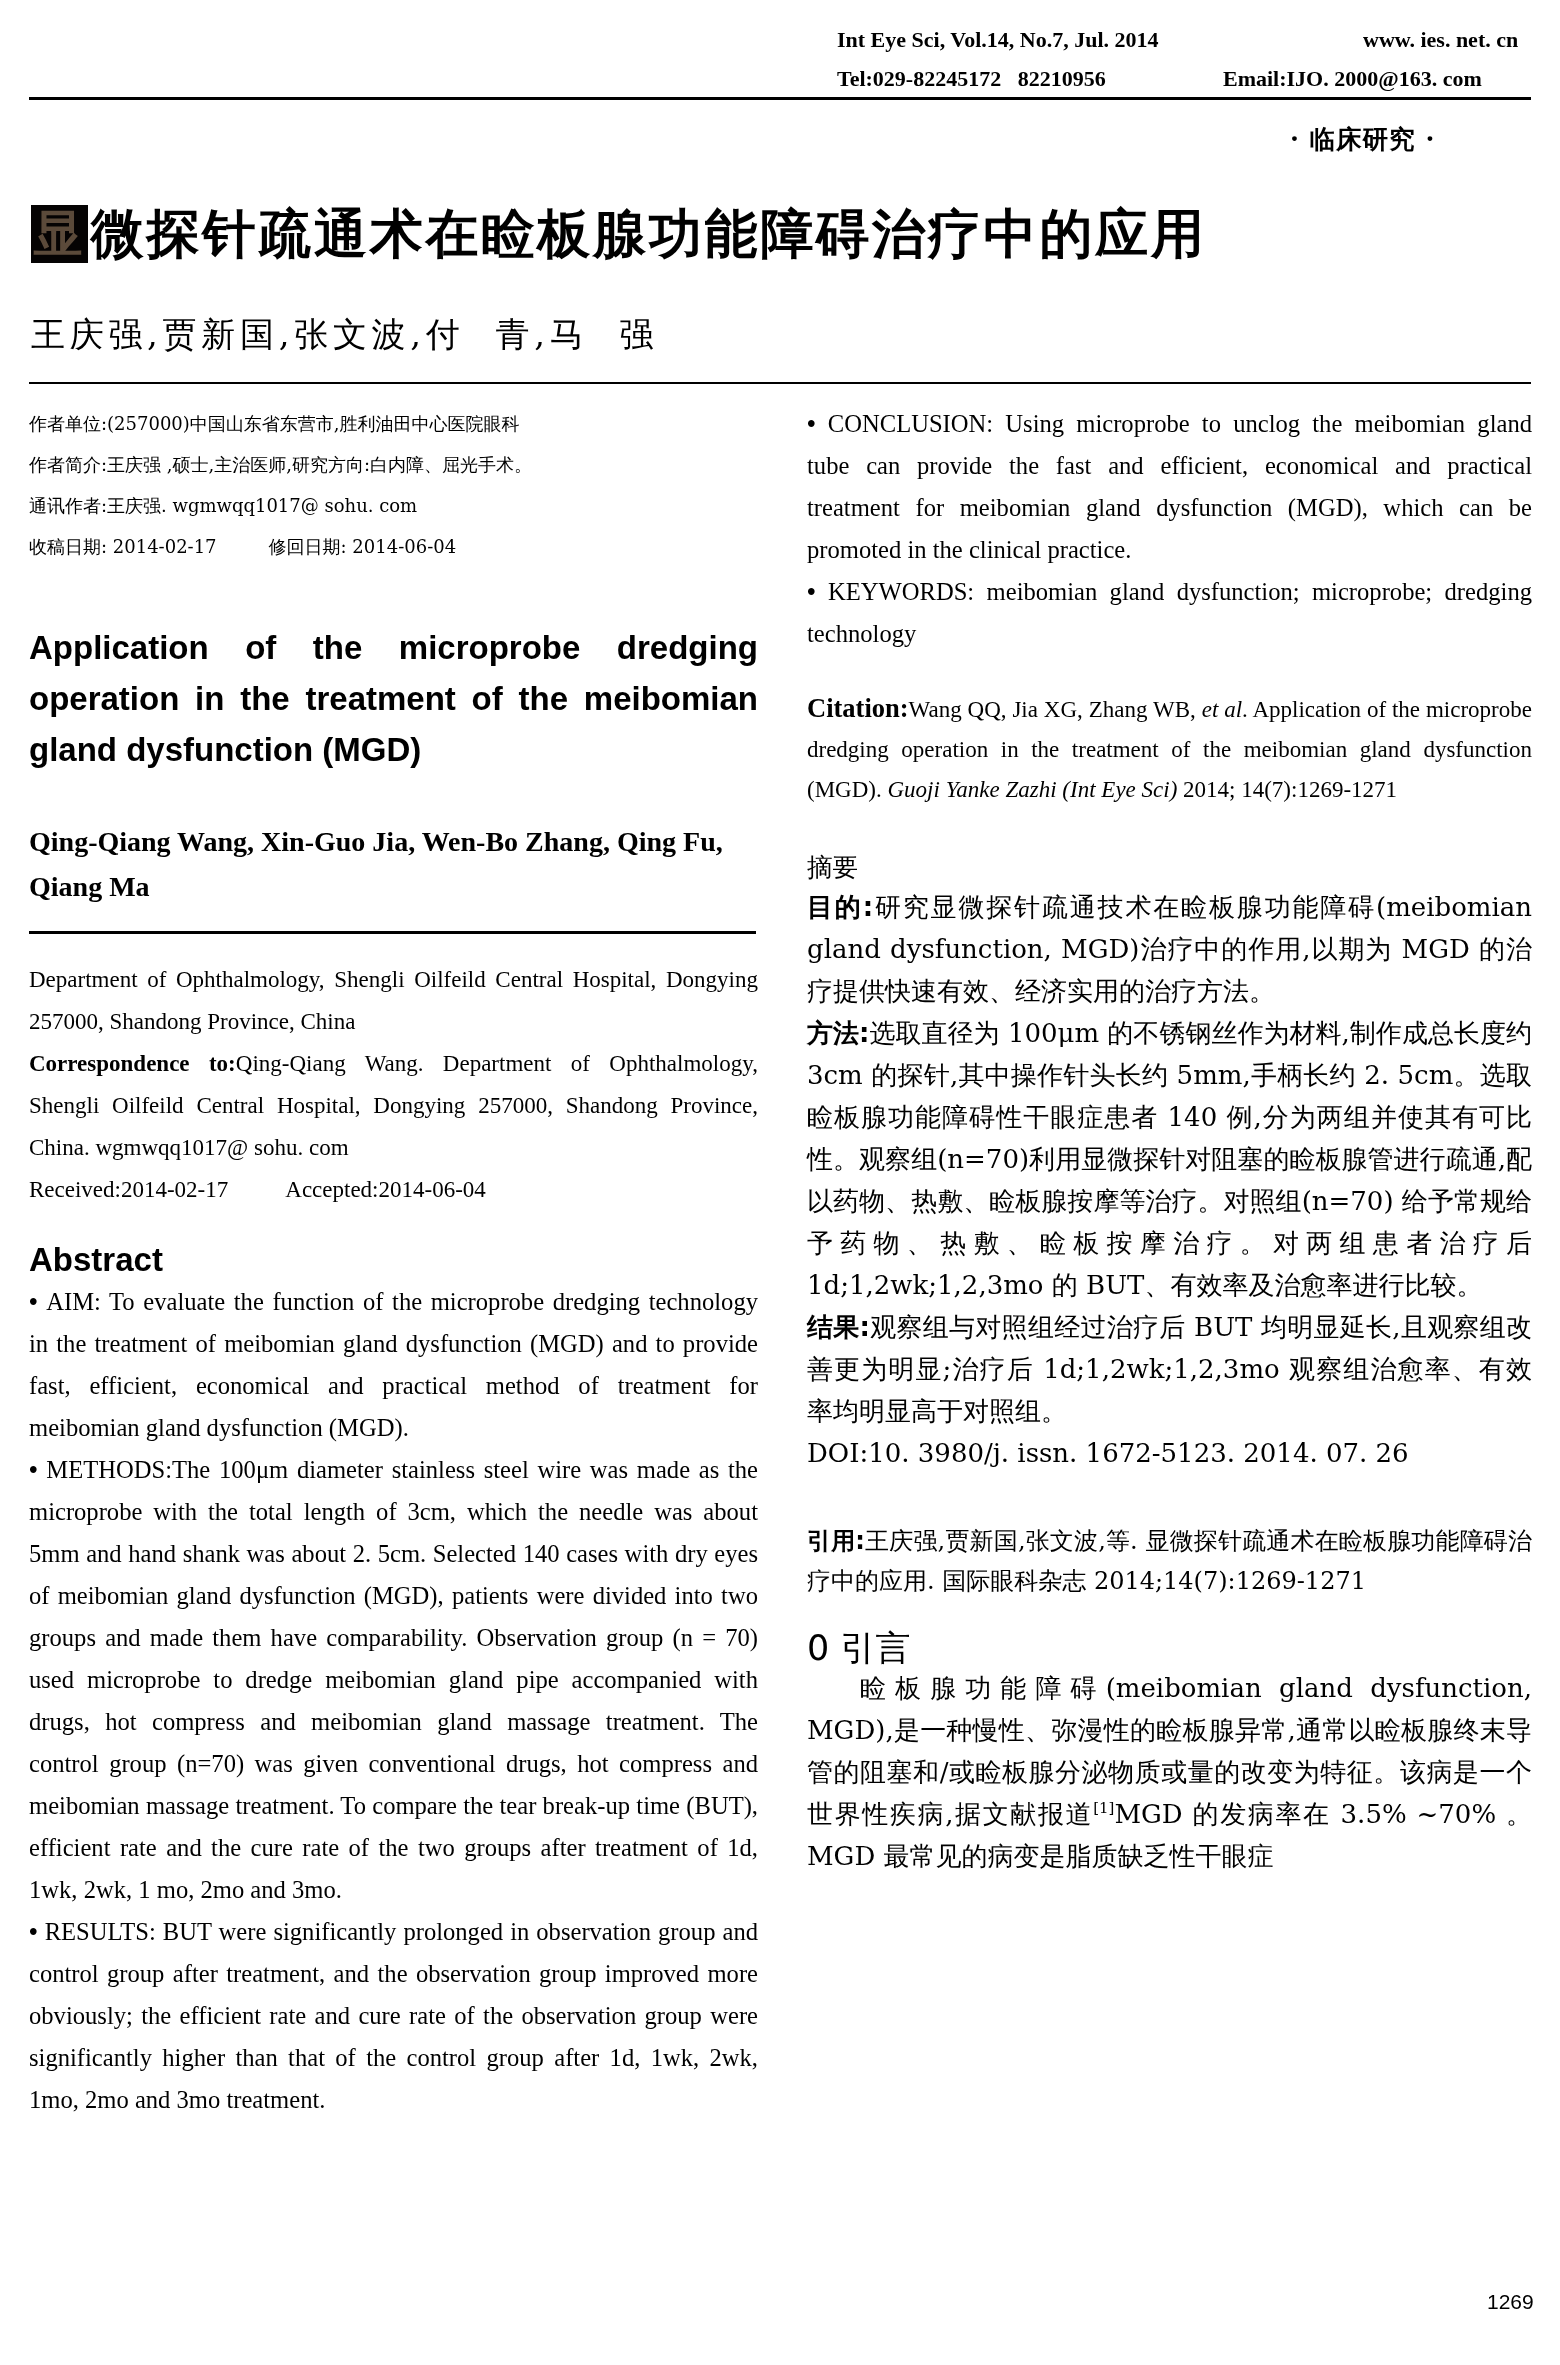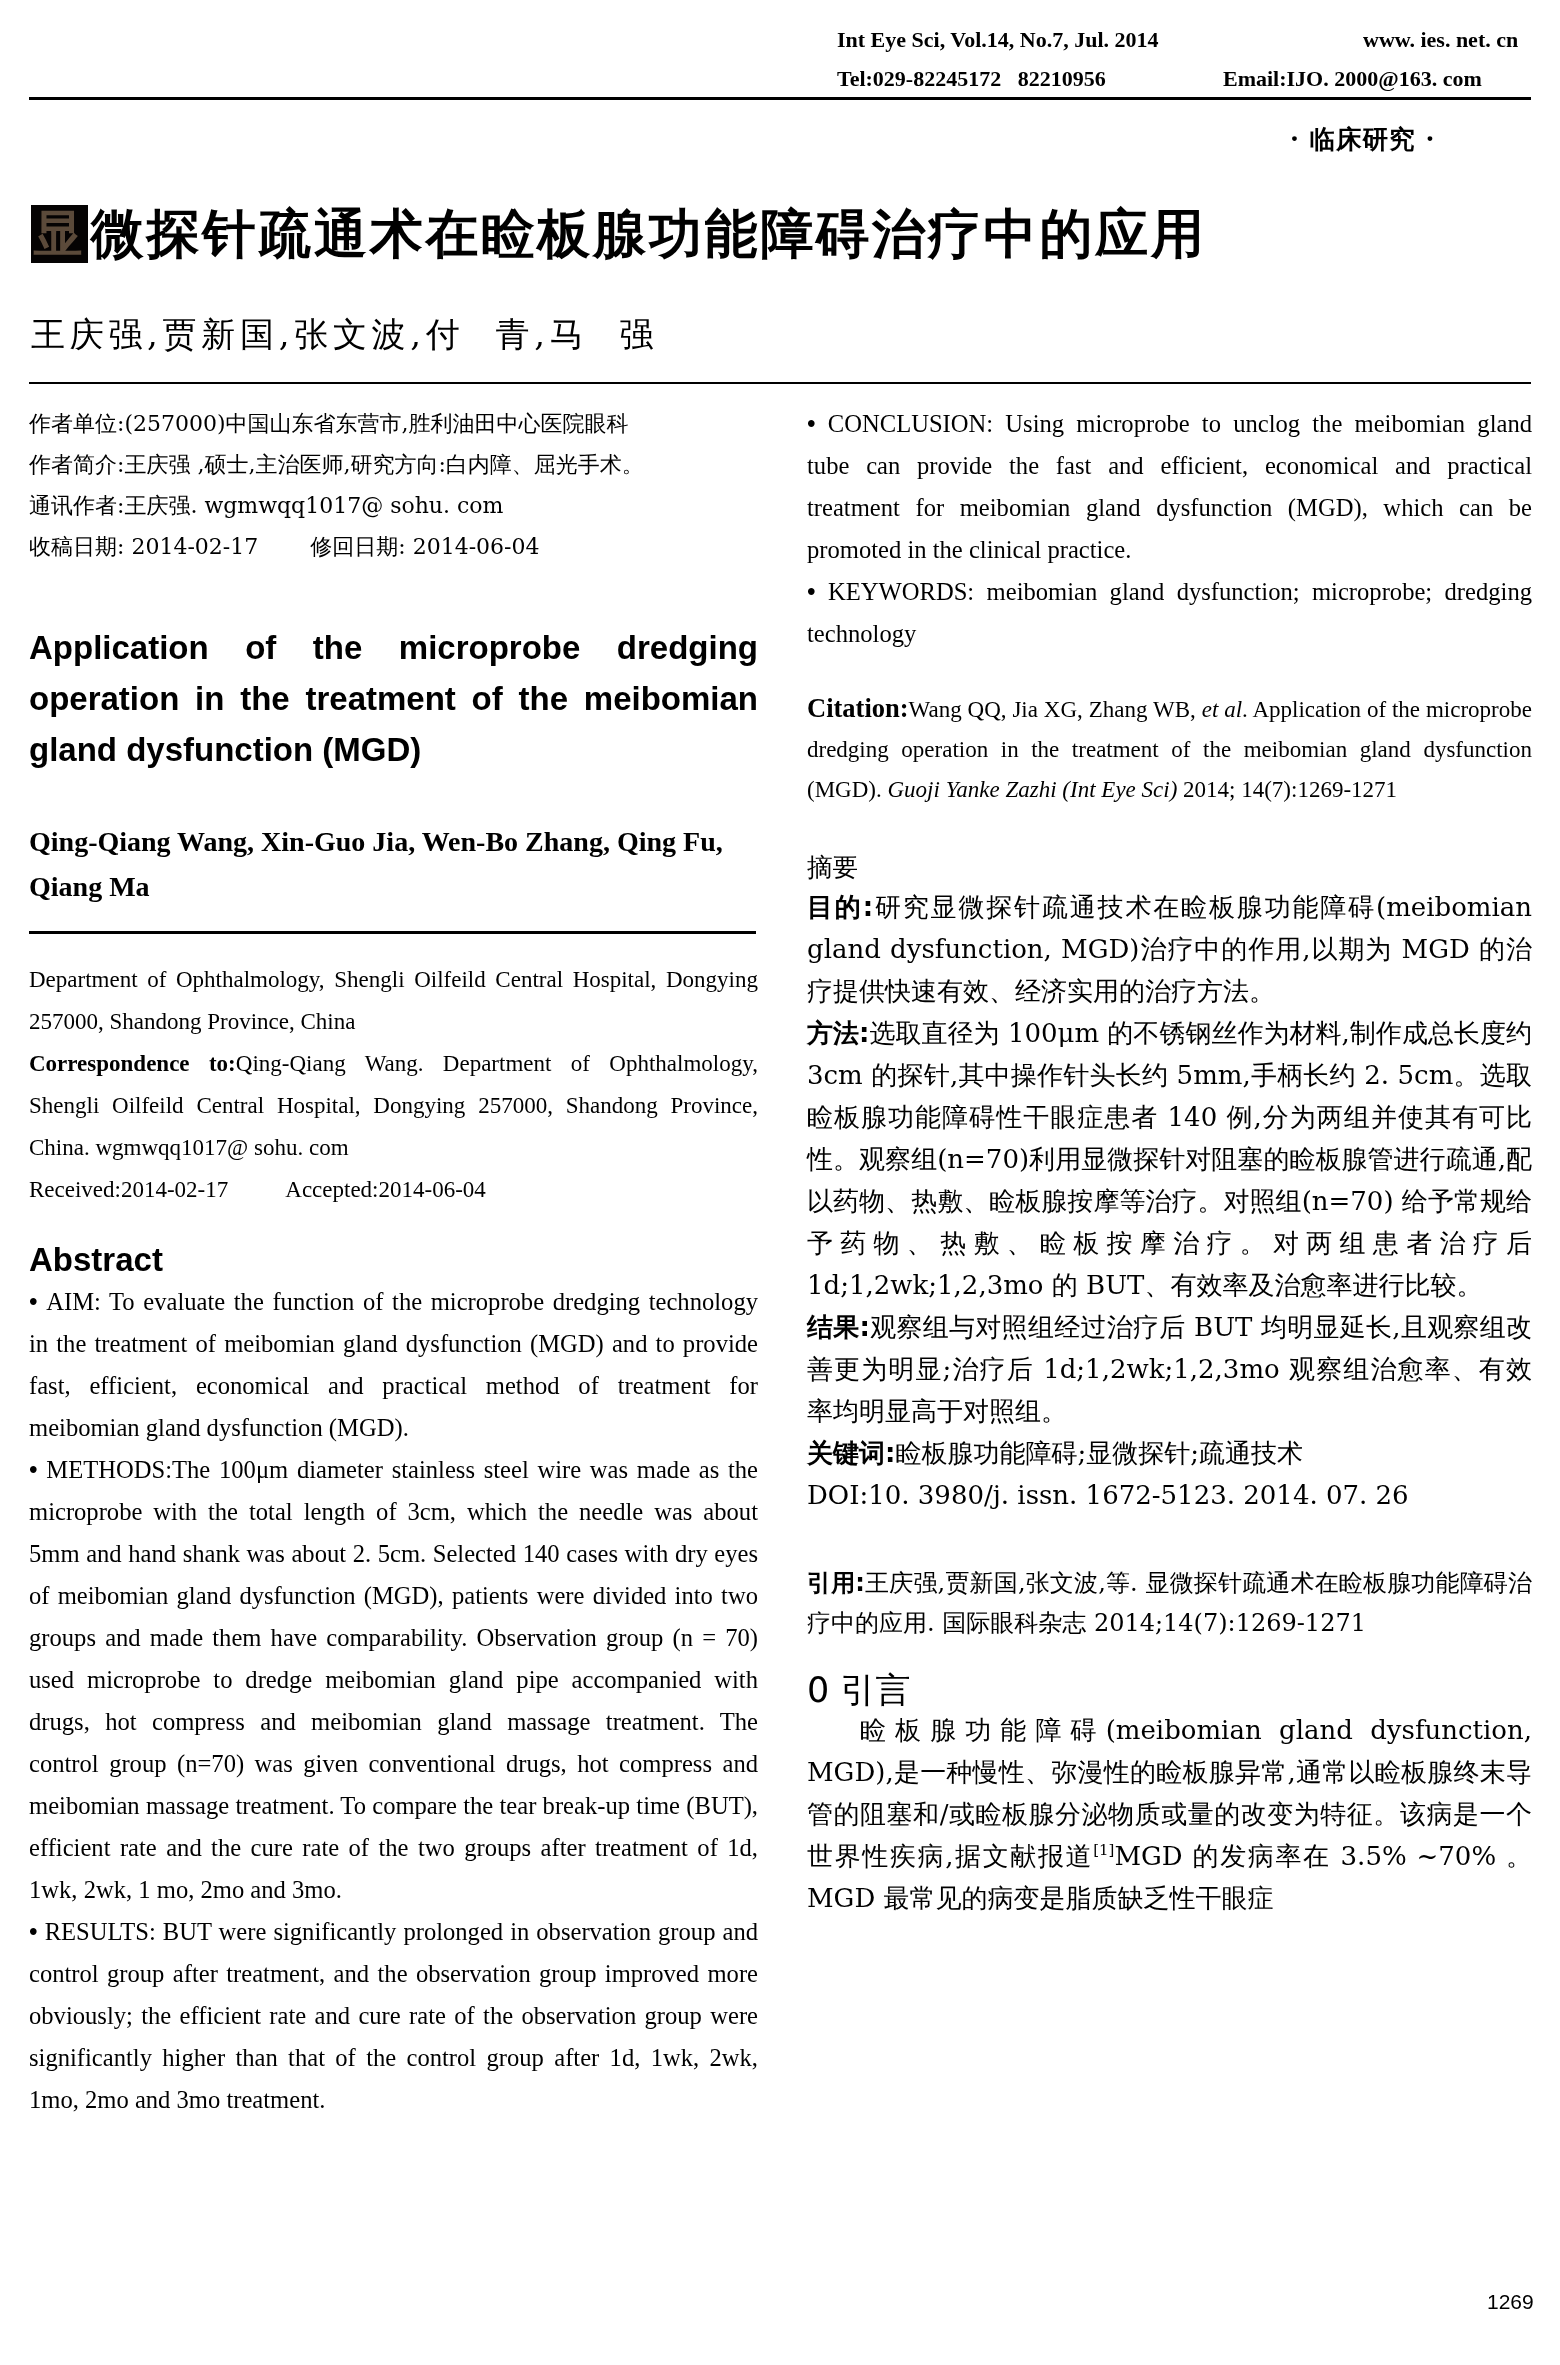--- a/index.html
+++ b/index.html
@@ -8,21 +8,21 @@
     color: #000; font-family: "Liberation Serif", "DejaVu Serif", serif;
   }
   .abs { position: absolute; }
   .hdr { font-family: "Liberation Serif", serif; font-weight: bold; font-size: 22px; line-height: 29px; white-space: pre; }
   .rule { position: absolute; background: #000; }
   .section-tag { font-family: "DejaVu Serif", serif; font-size: 25.6px; font-weight: bold; letter-spacing: 0.9px; }
   .title { font-family: "DejaVu Sans", sans-serif; font-size: 53px; font-weight: bold; letter-spacing: 2.8px; line-height: 66px; display: flex; align-items: center; }
   .logo-box { width: 57px; height: 58px; background: #050303; color: #5b4a3a; display: inline-flex; align-items: center; justify-content: center; font-size: 49px; font-weight: bold; margin-right: 2.8px; font-family: "DejaVu Sans", sans-serif; }
   .authors-cn { font-family: "DejaVu Serif", serif; font-size: 34px; letter-spacing: 4.7px; white-space: pre; }
   .col { position: absolute; width: 729px; }
-  .meta-cn { font-family: "DejaVu Serif", serif; font-size: 22px; line-height: 41px; text-align: justify; }
+  .meta-cn { font-family: "DejaVu Serif", serif; font-size: 18px; line-height: 41px; text-align: justify; }
   .meta-cn p { margin: 0; }
   .en-title { font-family: "Liberation Sans", sans-serif; font-weight: bold; font-size: 33px; line-height: 51px; text-align: justify; text-align-last: left; }
   .en-authors { font-family: "Liberation Serif", serif; font-weight: bold; font-size: 28px; line-height: 45px; }
   .affil { font-family: "Liberation Serif", serif; font-size: 23px; line-height: 42px; text-align: justify; }
   .affil p { margin: 0; }
   .affil b { font-weight: bold; }
   .abs-head { font-family: "Liberation Sans", sans-serif; font-weight: bold; font-size: 33px; line-height: 43px; }
   .abs-text { font-family: Liberation Serif, serif; font-size: 24.6px; line-height: 42px; text-align: justify; }
   .abs-text p { margin: 0; }
   .bullet { font-weight: bold; }
@@ -95,21 +95,20 @@
 
   <div class="cite" style="margin-top:33px;">
     <b>Citation:</b><span>Wang QQ, Jia XG, Zhang WB, </span><i>et al</i><span>. Application of the microprobe dredging operation in the treatment of the meibomian gland dysfunction (MGD). </span><i>Guoji Yanke Zazhi (Int Eye Sci)</i><span> 2014; 14(7):1269-1271</span>
   </div>
 
   <div class="cn-head" style="margin-top:38px;">摘要</div>
   <div class="cn-body">
     <p><b>目的:</b><span>研究显微探针疏通技术在睑板腺功能障碍(meibomian gland dysfunction, MGD)治疗中的作用,以期为 MGD 的治疗提供快速有效、经济实用的治疗方法。</span></p>
     <p><b>方法:</b><span>选取直径为 100μm 的不锈钢丝作为材料,制作成总长度约 3cm 的探针,其中操作针头长约 5mm,手柄长约 2. 5cm。选取睑板腺功能障碍性干眼症患者 140 例,分为两组并使其有可比性。观察组(n=70)利用显微探针对阻塞的睑板腺管进行疏通,配以药物、热敷、睑板腺按摩等治疗。对照组(n=70) 给予常规给予药物、热敷、睑板按摩治疗。对两组患者治疗后 1d;1,2wk;1,2,3mo 的 BUT、有效率及治愈率进行比较。</span></p>
     <p><b>结果:</b><span>观察组与对照组经过治疗后 BUT 均明显延长,且观察组改善更为明显;治疗后 1d;1,2wk;1,2,3mo 观察组治愈率、有效率均明显高于对照组。</span></p>
-    <p><b>关键词:</b><span>睑板腺功能障碍;显微探针;疏通技术</span></p>
     <p>DOI:10. 3980/j. issn. 1672-5123. 2014. 07. 26</p>
   </div>
 
   <div class="cn-body" style="margin-top:47px; font-size:24px; line-height:40px;">
     <p><b>引用:</b><span>王庆强,贾新国,张文波,等. 显微探针疏通术在睑板腺功能障碍治疗中的应用. 国际眼科杂志 2014;14(7):1269-1271</span></p>
   </div>
 
   <div class="intro-head" style="margin-top:28px;">0 引言</div>
   <p class="intro"><span>睑板腺功能障碍(meibomian gland dysfunction, MGD),是一种慢性、弥漫性的睑板腺异常,通常以睑板腺终末导管的阻塞和/或睑板腺分泌物质或量的改变为特征。该病是一个世界性疾病,据文献报道</span><sup>[1]</sup><span>MGD 的发病率在 3.5% ~70% 。MGD 最常见的病变是脂质缺乏性干眼症</span></p>
 </div>

